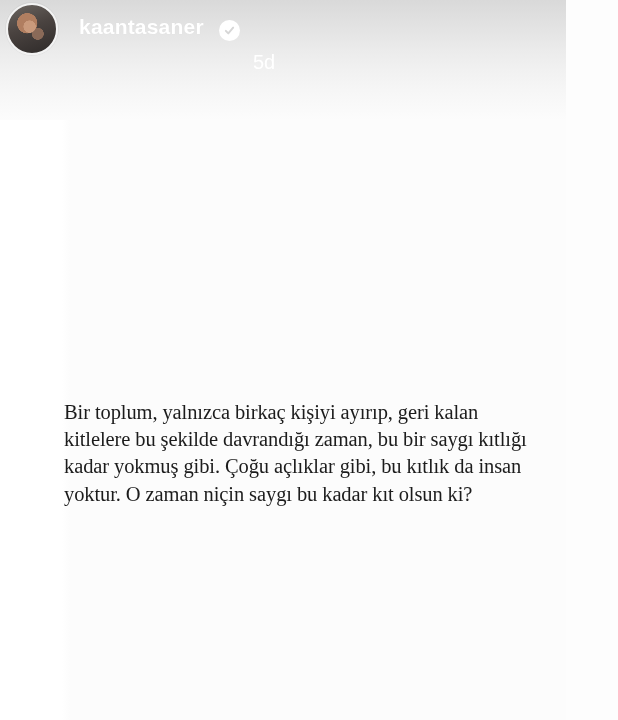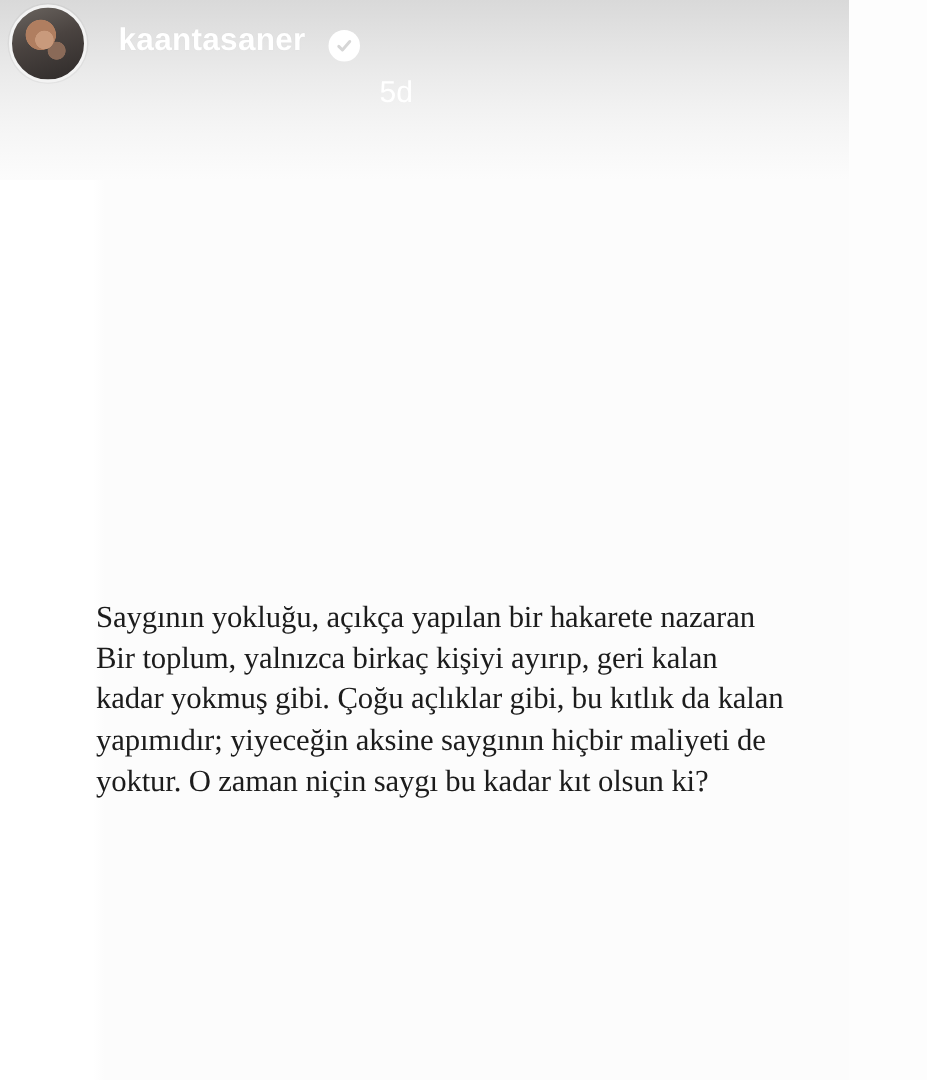--- a/index.html
+++ b/index.html
@@ -126,19 +126,18 @@
     </span>
     <span class="timestamp">5d</span>
     <div class="more-button">
       <span></span>
       <span></span>
       <span></span>
     </div>
   </div>
 
   <div class="excerpt">
-    <span class="line">Saygının yokluğu, açıkça yapılan bir hakarete nazaran</span>
     <span class="line">Bir toplum, yalnızca birkaç kişiyi ayırıp, geri kalan</span>
-    <span class="line">kadar yokmuş gibi. Çoğu açlıklar gibi, bu kıtlık da kalan</span>
-    <span class="line">yapımıdır; yiyeceğin aksine saygının hiçbir maliyeti de</span>
+    <span class="line">kitlelere bu şekilde davrandığı zaman, bu bir saygı kıtlığı</span>
+    <span class="line">kadar yokmuş gibi. Çoğu açlıklar gibi, bu kıtlık da insan</span>
     <span class="line">yoktur. O zaman niçin saygı bu kadar kıt olsun ki?</span>
   </div>
 </div>
 
 </body></html>

